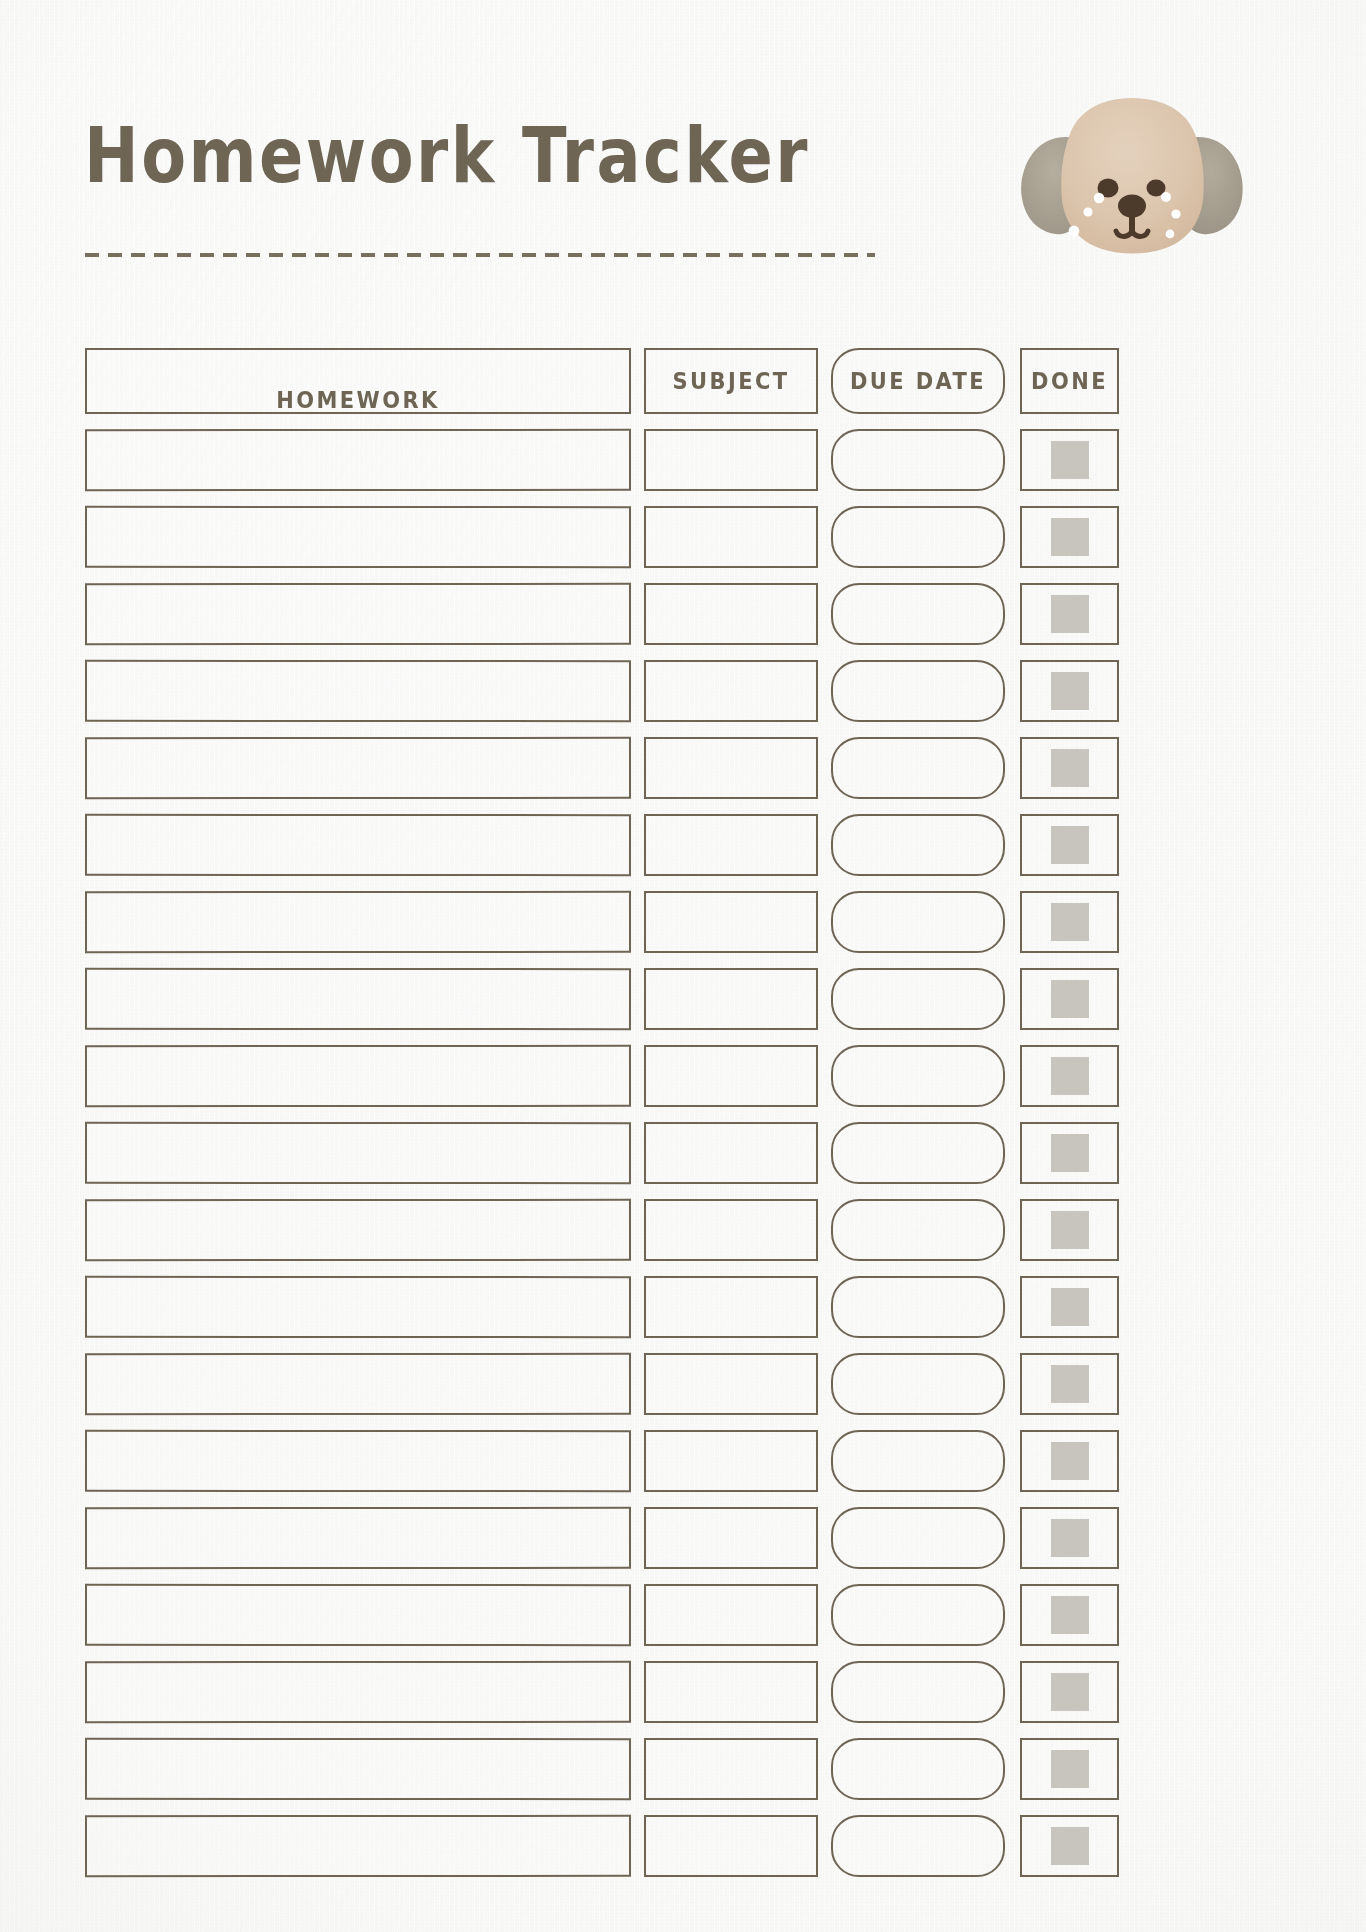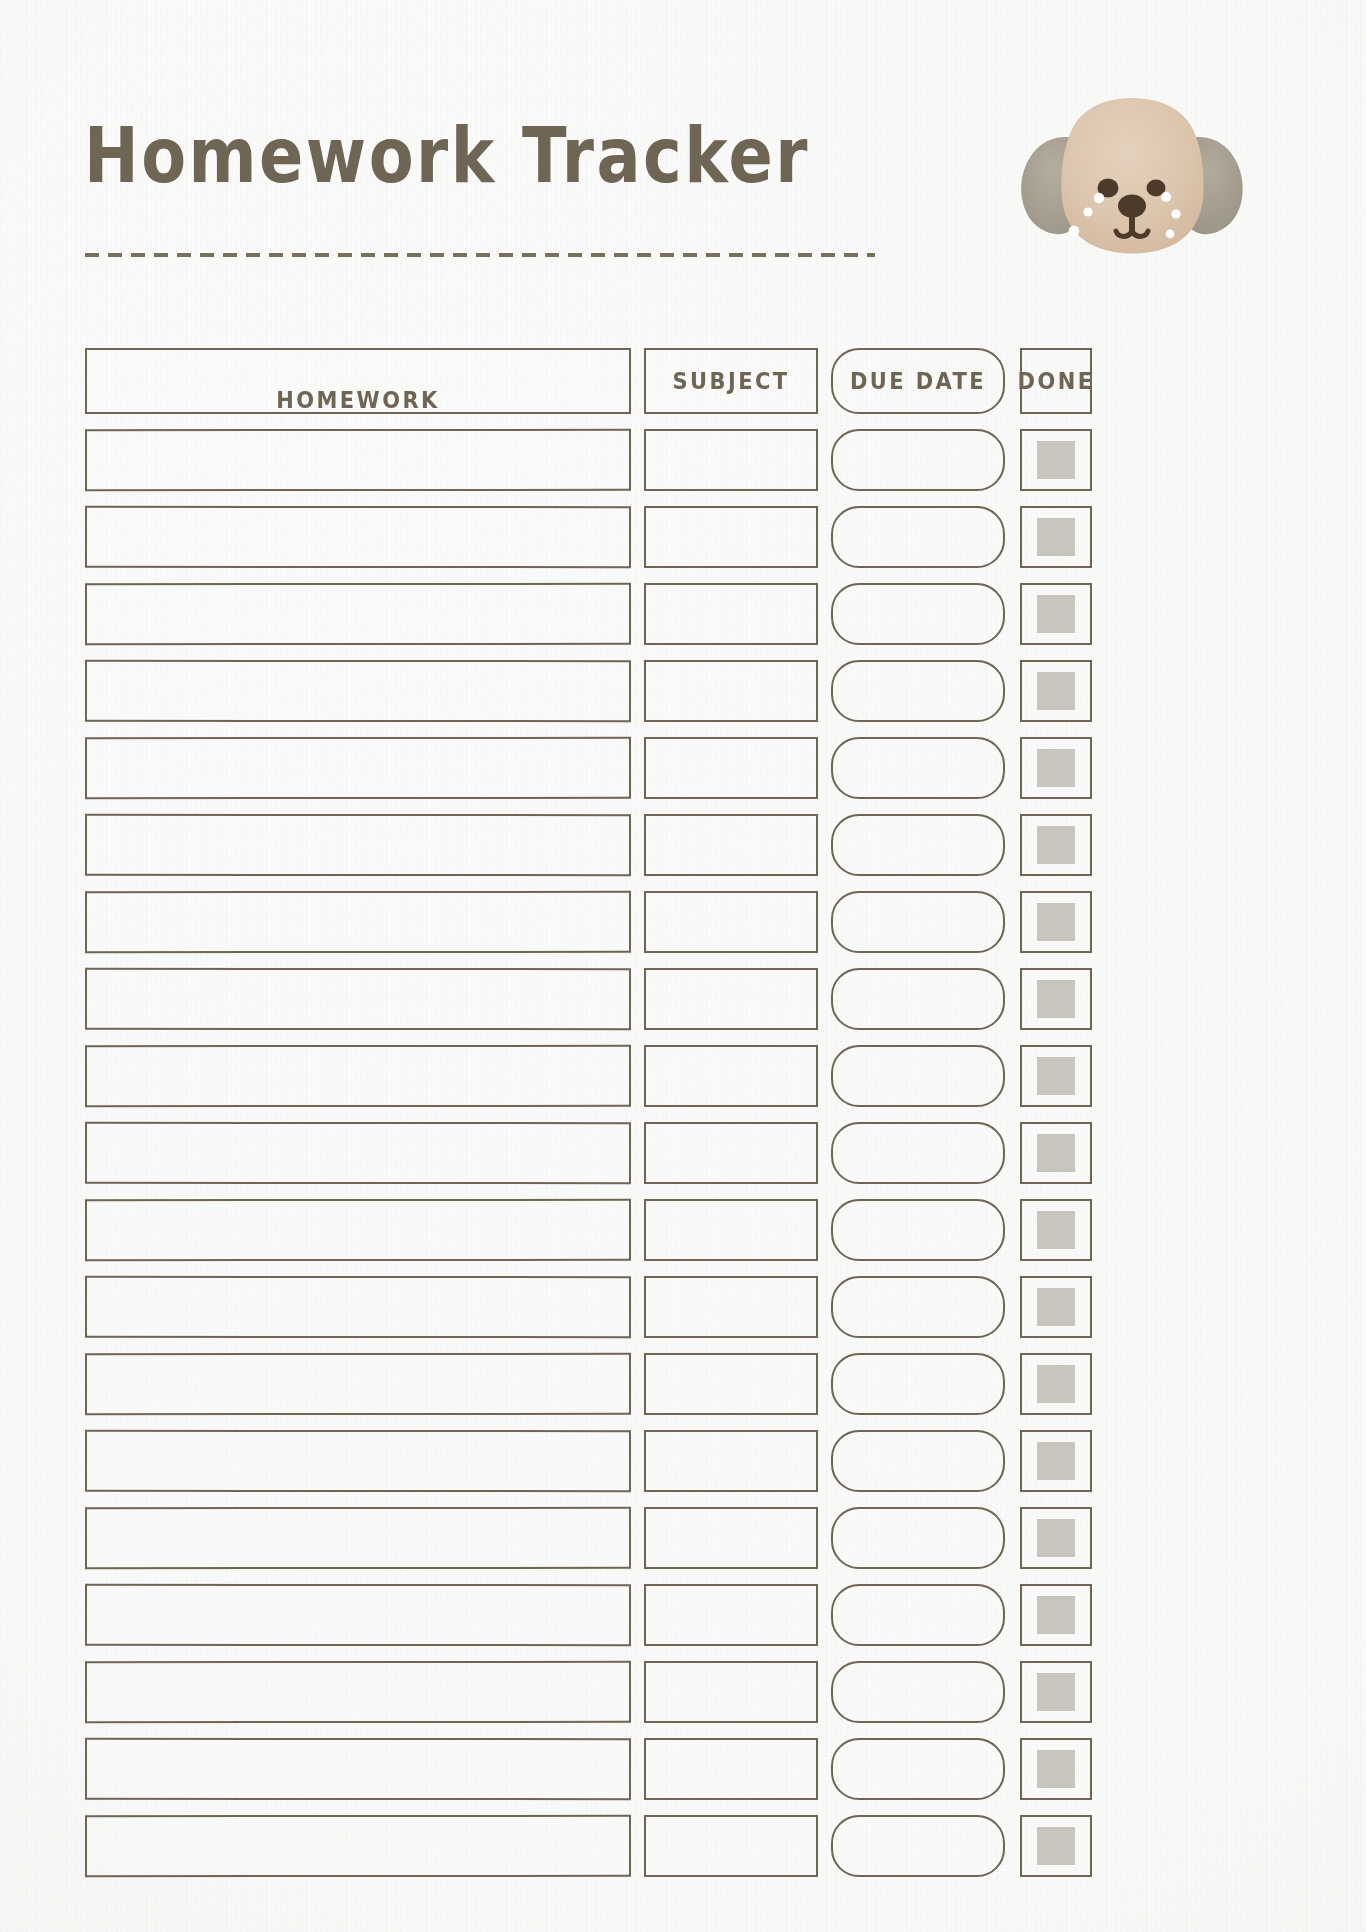--- a/index.html
+++ b/index.html
@@ -123,21 +123,21 @@
     background: rgba(255,255,255,0.12);
     box-sizing: border-box;
     display: flex;
     align-items: center;
     justify-content: center;
     height: 62px;
   }
   .col-homework { width: 546px; align-items: flex-end; }
   .col-subject  { width: 174px; margin-left: 13px; }
   .col-duedate  { width: 174px; margin-left: 13px; border-radius: 28px; }
-  .col-done     { width: 72px;  margin-left: 15px; }
+  .col-done     { width: 99px;  margin-left: 15px; }
 
   .header-row .cell {
     height: 66px;
   }
   .header-label {
     font-family: "DejaVu Sans", sans-serif;
     font-size: 21px;
     font-weight: 700;
     letter-spacing: 2.4px;
     color: #6e6554;

